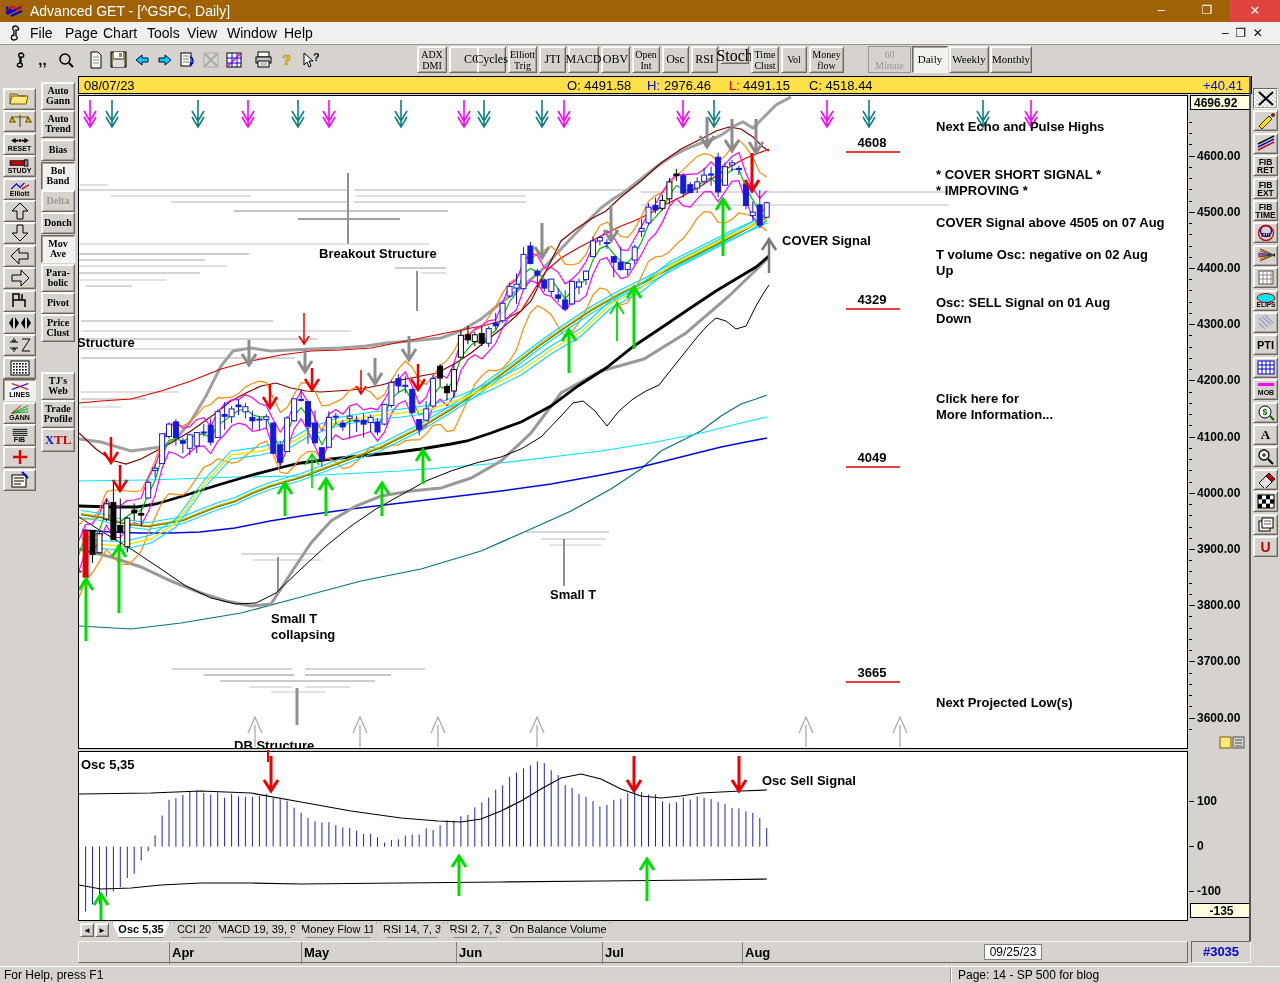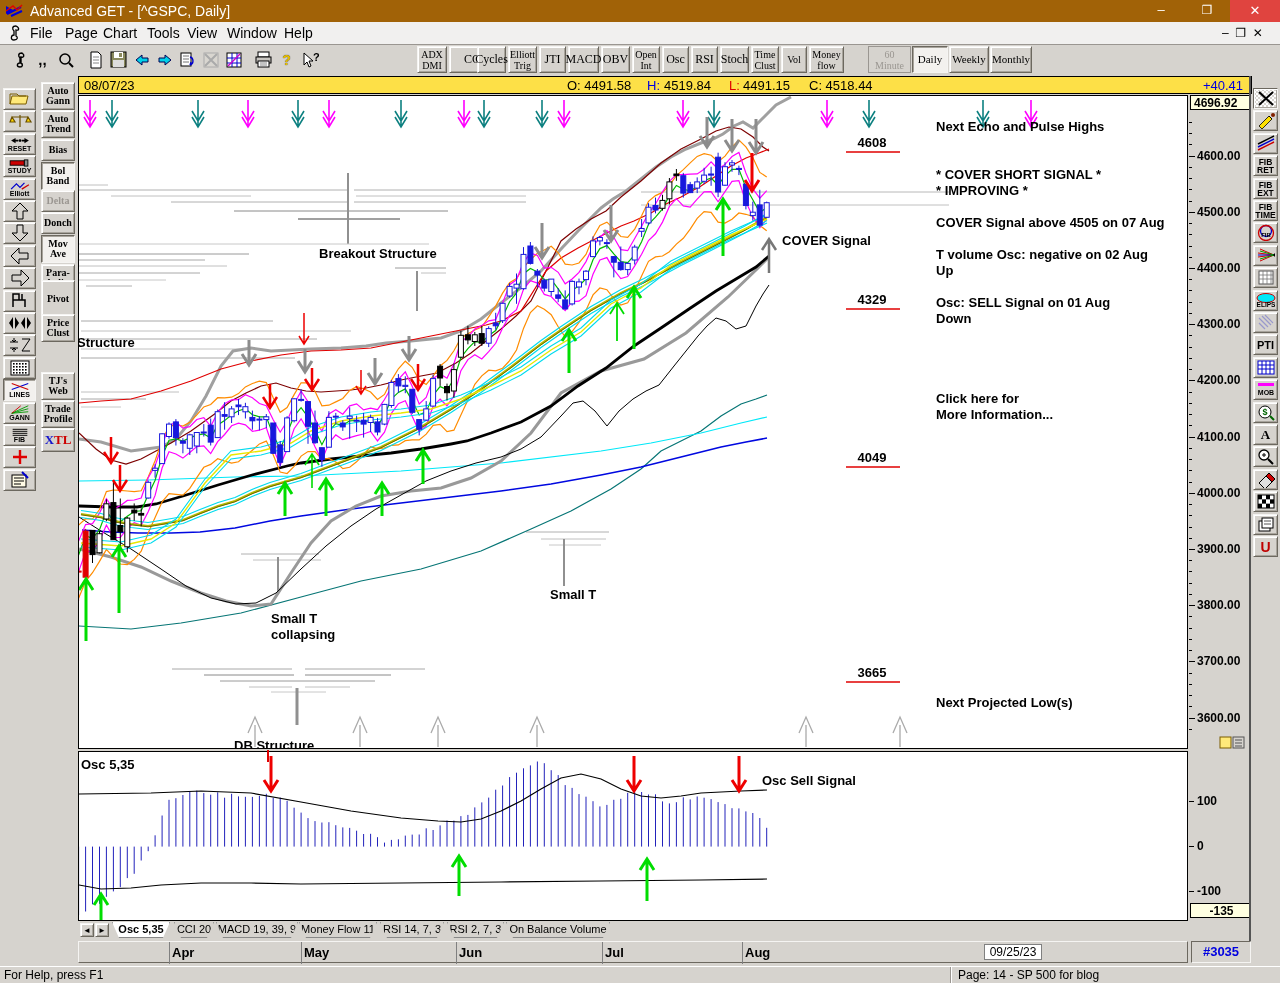--- a/index.html
+++ b/index.html
@@ -128,35 +128,35 @@
     <div class="b3 ind" style="left:417px;top:1px;width:30px;height:27px;font-size:10px">ADX<br>DMI</div>
     <div class="b3 ind" style="left:449px;top:1px;width:50px;height:27px;font-size:12px">CCI</div>
     <div class="b3 ind" style="left:477px;top:1px;width:29px;height:27px;font-size:12px">Cycles</div>
     <div class="b3 ind" style="left:508px;top:1px;width:29px;height:27px;font-size:10px">Elliott<br>Trig</div>
     <div class="b3 ind" style="left:539px;top:1px;width:27px;height:27px;font-size:12px">JTI</div>
     <div class="b3 ind" style="left:568px;top:1px;width:31px;height:27px;font-size:12px">MACD</div>
     <div class="b3 ind" style="left:601px;top:1px;width:29px;height:27px;font-size:12px">OBV</div>
     <div class="b3 ind" style="left:632px;top:1px;width:28px;height:27px;font-size:10px">Open<br>Int</div>
     <div class="b3 ind" style="left:662px;top:1px;width:27px;height:27px;font-size:12px">Osc</div>
     <div class="b3 ind" style="left:691px;top:1px;width:27px;height:27px;font-size:12px">RSI</div>
-    <div class="b3 ind" style="left:720px;top:1px;width:29px;height:27px;font-size:12px">Stoch</div>
+    <div class="b3 ind" style="left:720px;top:1px;width:29px;height:18px;font-size:16px">Stoch</div>
     <div class="b3 ind" style="left:751px;top:1px;width:28px;height:27px;font-size:10px">Time<br>Clust</div>
     <div class="b3 ind" style="left:781px;top:1px;width:26px;height:27px;font-size:10px">Vol</div>
     <div class="b3 ind" style="left:809px;top:1px;width:35px;height:27px;font-size:10px">Money<br>flow</div>
     <div class="b3 ind" style="left:868px;top:1px;width:43px;height:27px;font-size:10px;color:#9a9691;border-color:#9a9691;box-shadow:none;border-style:solid;">60<br>Minute</div>
     <div class="b3 ind pressed" style="left:912px;top:1px;width:36px;height:27px;font-size:11px;">Daily</div>
     <div class="b3 ind" style="left:949px;top:1px;width:40px;height:27px;font-size:11px;">Weekly</div>
     <div class="b3 ind" style="left:990px;top:1px;width:42px;height:27px;font-size:11px;">Monthly</div>
 </div>
 
 <div style="position:absolute;left:78px;top:76px;width:1174px;height:18px;background:#fde047;border:1px solid #000;font-size:13px;font-weight:normal">
  <span style="position:absolute;left:5px;top:1px">08/07/23</span>
  <span style="position:absolute;left:488px;top:1px">O: 4491.58</span>
  <span style="position:absolute;left:568px;top:1px;color:#0000e0">H:</span>
-    <span style="position:absolute;left:585px;top:1px"> 4519.84</span>
+    <span style="position:absolute;left:585px;top:1px"> 2976.46</span>
  <span style="position:absolute;left:650px;top:1px;color:#e00000">L:</span>
     <span style="position:absolute;left:664px;top:1px"> 4491.15</span>
  <span style="position:absolute;left:730px;top:1px">C: 4518.44</span>
  <span style="position:absolute;right:8px;top:1px;color:#0000e0">+40.41</span>
 </div>
 
 <div class="b3 ibt" style="left:3px;top:88px;width:33px;height:22px">
     <svg width="26" height="18" viewBox="0 0 26 18">
       <path d="M3 14 L5 6 L21 6 L19 14 Z" fill="#ffe97a" stroke="#7a5c00"></path>
       <path d="M3 14 L3 4 L10 4 L12 6 L19 6" fill="none" stroke="#7a5c00"></path>
@@ -296,21 +296,21 @@
     </svg>
   </div>
 <div class="b3 sbt" style="left:41px;top:82px;width:34px;height:28px;">Auto<br>Gann</div>
 <div class="b3 sbt" style="left:41px;top:110px;width:34px;height:28px;">Auto<br>Trend</div>
 <div class="b3 sbt" style="left:41px;top:139px;width:34px;height:22px;">Bias</div>
 <div class="b3 sbt pressed" style="left:41px;top:162px;width:34px;height:28px;">Bol<br>Band</div>
 <div class="b3 sbt" style="left:41px;top:190px;width:34px;height:22px;color:#9a9691;">Delta</div>
 <div class="b3 sbt" style="left:41px;top:212px;width:34px;height:22px;">Donch</div>
 <div class="b3 sbt pressed" style="left:41px;top:235px;width:34px;height:28px;">Mov<br>Ave</div>
 <div class="b3 sbt" style="left:41px;top:264px;width:34px;height:28px;">Para-<br>bolic</div>
-<div class="b3 sbt" style="left:41px;top:280px;width:34px;height:38px;">Pivot</div>
+<div class="b3 sbt" style="left:41px;top:292px;width:34px;height:22px;">Pivot</div>
 <div class="b3 sbt" style="left:41px;top:314px;width:34px;height:28px;">Price<br>Clust</div>
 <div class="b3 sbt" style="left:41px;top:343px;width:34px;height:28px;margin-top:32px;">Seas-<br>onals</div>
 <div class="b3 sbt" style="left:41px;top:372px;width:34px;height:28px;">TJ's<br>Web</div>
 <div class="b3 sbt" style="left:41px;top:400px;width:34px;height:28px;">Trade<br>Profile</div>
 <div class="b3 sbt" style="left:41px;top:428px;width:34px;height:24px;font-size:13px;font-weight:bold;">
     <span style="color:#1616cc">X</span>
     <span style="color:#cc0000">TL</span>
   </div>
 
 <div style="position:absolute;left:78px;top:95px;width:1110px;height:654px;background:#fff;border:1px solid #000">

